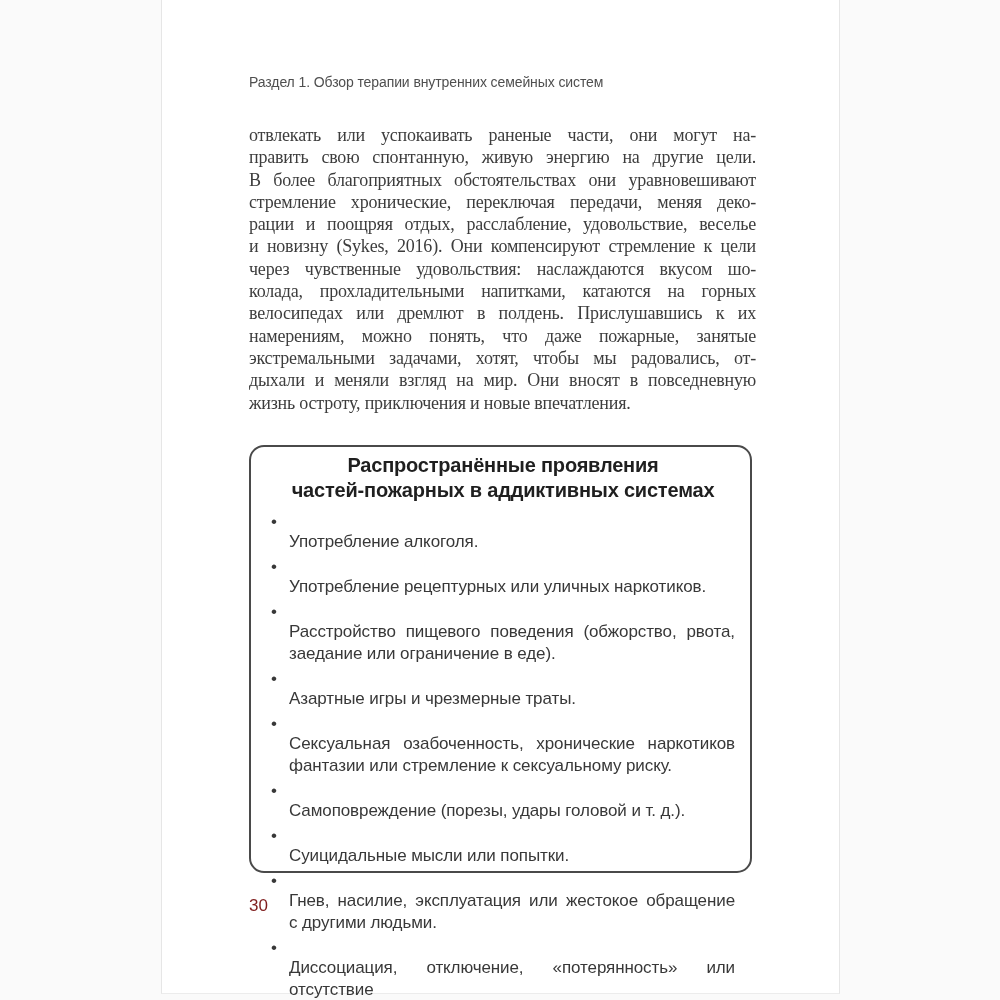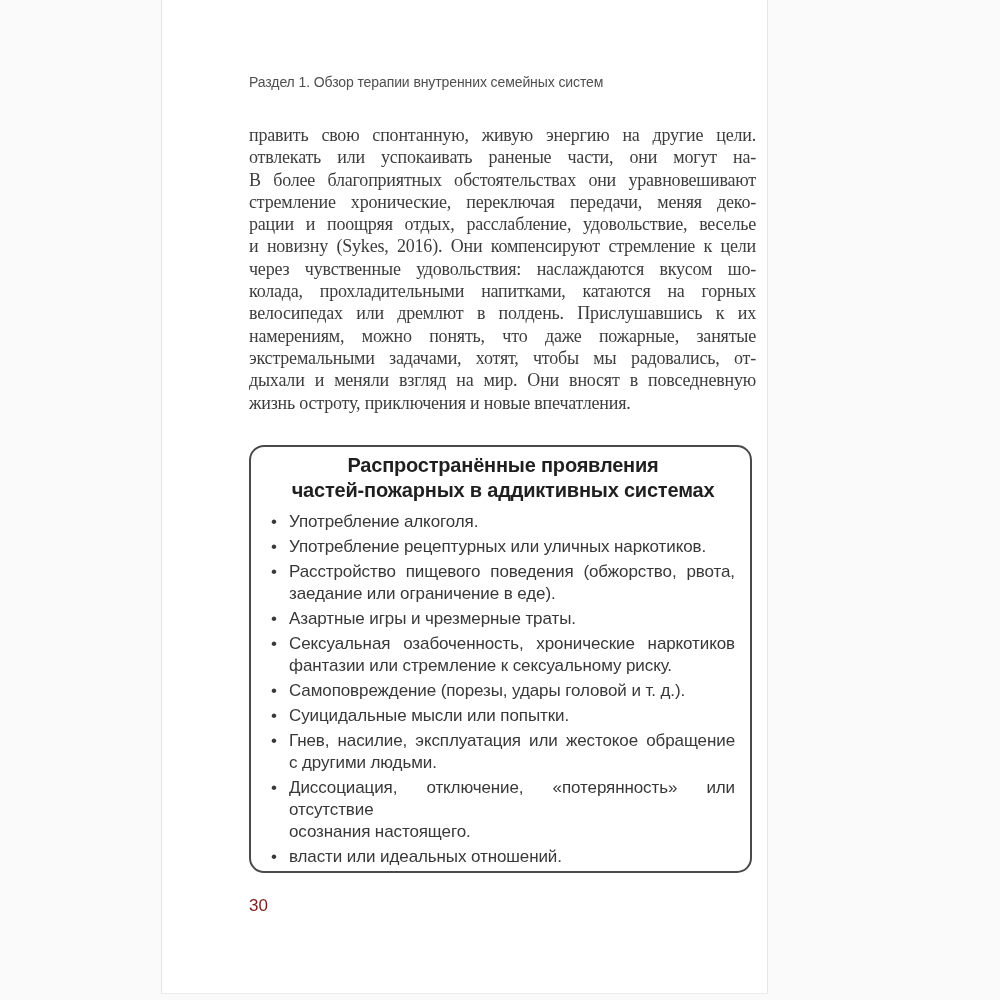--- a/index.html
+++ b/index.html
@@ -6,21 +6,21 @@
   html, body { width: 1000px; height: 1000px; }
   body {
     background: #fafafa;
     font-family: "Liberation Sans", sans-serif;
     position: relative;
     overflow: hidden;
   }
   .page {
     position: absolute;
     left: 161px; top: 0;
-    width: 607px; height: 994px;
+    width: 679px; height: 994px;
     background: #ffffff;
     border-left: 1px solid #e6e6e6;
     border-right: 1px solid #e6e6e6;
     border-bottom: 1px solid #ececec;
   }
   .running-head {
     position: absolute;
     left: 87px; top: 74px;
     font-size: 14px;
     letter-spacing: -0.1px;
@@ -61,40 +61,40 @@
     font-size: 17px;
     line-height: 22px;
     letter-spacing: -0.1px;
     color: #383838;
     margin-bottom: 3px;
   }
   .bullet-dot {
     flex: 0 0 18px;
     color: #383838;
   }
-  .bullet-body { flex: 1 1 auto; min-width: 0; }
+  .bullet-body { flex: 1 1 auto; min-width: 0; margin-top: 20px; }
   .jl { text-align: justify; text-align-last: justify; text-justify: inter-word; }
   .ll { text-align: left; }
   .page-number {
     position: absolute;
     left: 87px; top: 896px;
     font-size: 17px;
     color: #7f1d1d;
   }
 </style>
 </head>
 <body>
 
 <div class="page">
 
   <div class="running-head">Раздел 1. Обзор терапии внутренних семейных систем</div>
 
   <div class="body-text">
+    <div class="bline">отвлекать или успокаивать раненые части, они могут на-</div>
     <div class="bline">править свою спонтанную, живую энергию на другие цели.</div>
-    <div class="bline">отвлекать или успокаивать раненые части, они могут на-</div>
     <div class="bline">В более благоприятных обстоятельствах они уравновешивают</div>
     <div class="bline">стремление хронические, переключая передачи, меняя деко-</div>
     <div class="bline">рации и поощряя отдых, расслабление, удовольствие, веселье</div>
     <div class="bline">и новизну (Sykes, 2016). Они компенсируют стремление к цели</div>
     <div class="bline">через чувственные удовольствия: наслаждаются вкусом шо-</div>
     <div class="bline">колада, прохладительными напитками, катаются на горных</div>
     <div class="bline">велосипедах или дремлют в полдень. Прислушавшись к их</div>
     <div class="bline">намерениям, можно понять, что даже пожарные, занятые</div>
     <div class="bline">экстремальными задачами, хотят, чтобы мы радовались, от-</div>
     <div class="bline">дыхали и меняли взгляд на мир. Они вносят в повседневную</div>

